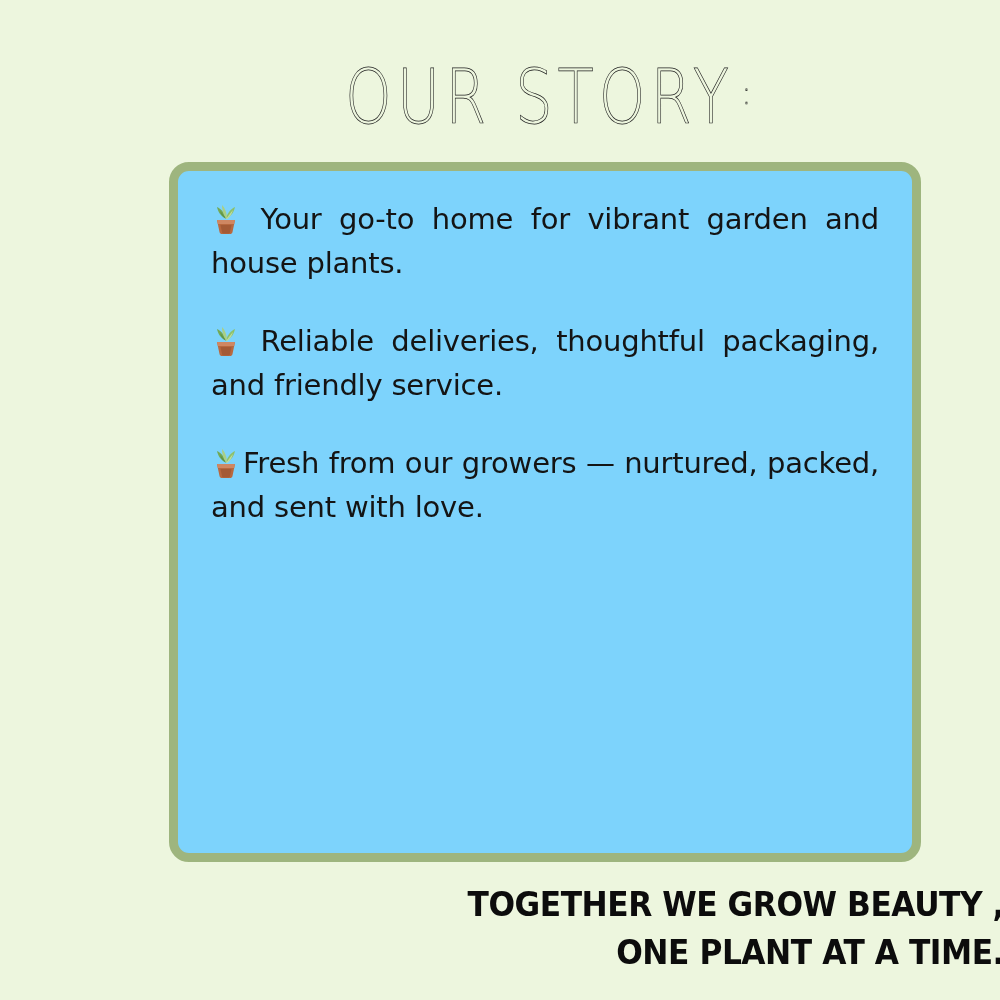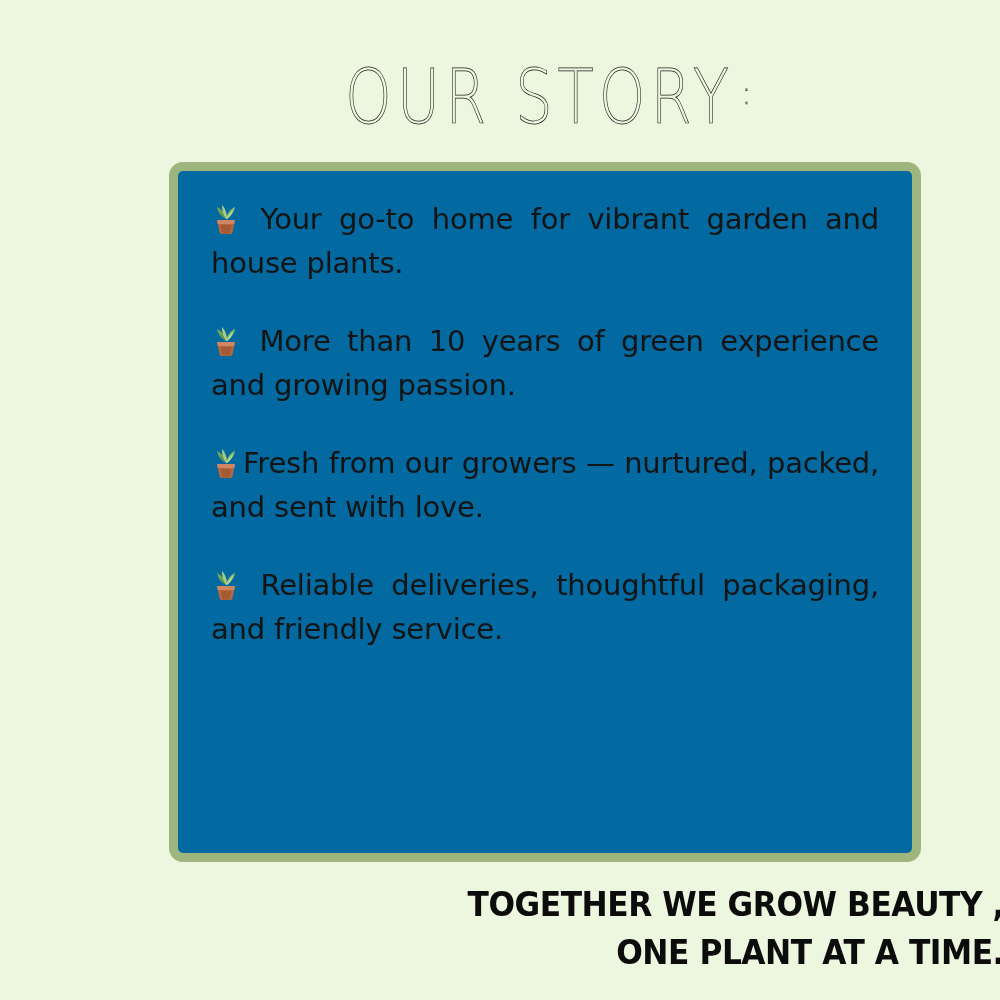--- a/index.html
+++ b/index.html
@@ -59,23 +59,23 @@
   }
 
   
   .card {
     position: absolute;
     left: 125px;
     top: 162px;
     width: 752px;
     height: 700px;
     box-sizing: border-box;
-    background: #0369a1;
+    background: #7dd3fc;
     border: 9px solid #9eb57e;
-    border-radius: 14px;
+    border-radius: 20px;
   }
 
   .card-inner {
     position: absolute;
     left: 33px;
     top: 26px;
     right: 33px;
     bottom: 20px;
   }
 
@@ -146,66 +146,52 @@
             <path d="M15 16 C12 11 11 7 11 2 C14 5 16 10 16 16 Z" fill="#a9cf86"></path>
             <path d="M15 16 C18 12 20 9 22 7 C21 11 19 14 16 16 Z" fill="#bddc9c"></path>
             <path d="M15 16 C13 12 11 10 9 8 C10 12 12 14 15 16 Z" fill="#5f9548"></path>
             <path d="M6 17 L24 17 L21.5 29 C21.2 30.4 20.2 31 19 31 L11 31 C9.8 31 8.8 30.4 8.5 29 Z" fill="#b8683f"></path>
             <path d="M6 17 L24 17 L23.2 21 L6.8 21 Z" fill="#cf8762"></path>
             <path d="M9.5 22 L20.5 22 L19 29 C18.8 30 18.2 30.4 17.4 30.4 L12.6 30.4 C11.8 30.4 11.2 30 11 29 Z" fill="#a45a35"></path>
           </svg>
         </span><span> Your go-to home for vibrant garden and house plants.</span>
       </p>
 
+
+
       <p class="story-item">
         <span class="leaf">
           <svg viewBox="0 0 30 32" width="30" height="32" aria-hidden="true">
             <path d="M15 15 C13 9 10 6 6 4 C7 9 10 13 14 15 Z" fill="#72a855"></path>
             <path d="M15 15 C17 9 20 6 24 4 C23 9 20 13 16 15 Z" fill="#8cc06b"></path>
             <path d="M15 16 C12 11 11 7 11 2 C14 5 16 10 16 16 Z" fill="#a9cf86"></path>
             <path d="M15 16 C18 12 20 9 22 7 C21 11 19 14 16 16 Z" fill="#bddc9c"></path>
             <path d="M15 16 C13 12 11 10 9 8 C10 12 12 14 15 16 Z" fill="#5f9548"></path>
             <path d="M6 17 L24 17 L21.5 29 C21.2 30.4 20.2 31 19 31 L11 31 C9.8 31 8.8 30.4 8.5 29 Z" fill="#b8683f"></path>
             <path d="M6 17 L24 17 L23.2 21 L6.8 21 Z" fill="#cf8762"></path>
             <path d="M9.5 22 L20.5 22 L19 29 C18.8 30 18.2 30.4 17.4 30.4 L12.6 30.4 C11.8 30.4 11.2 30 11 29 Z" fill="#a45a35"></path>
           </svg>
-        </span><span> More than 10 years of green experience and growing passion.</span>
+        </span><span> Reliable deliveries, thoughtful packaging, and friendly service.</span>
       </p>
-
 
       <p class="story-item">
         <span class="leaf">
           <svg viewBox="0 0 30 32" width="30" height="32" aria-hidden="true">
             <path d="M15 15 C13 9 10 6 6 4 C7 9 10 13 14 15 Z" fill="#72a855"></path>
             <path d="M15 15 C17 9 20 6 24 4 C23 9 20 13 16 15 Z" fill="#8cc06b"></path>
             <path d="M15 16 C12 11 11 7 11 2 C14 5 16 10 16 16 Z" fill="#a9cf86"></path>
             <path d="M15 16 C18 12 20 9 22 7 C21 11 19 14 16 16 Z" fill="#bddc9c"></path>
             <path d="M15 16 C13 12 11 10 9 8 C10 12 12 14 15 16 Z" fill="#5f9548"></path>
             <path d="M6 17 L24 17 L21.5 29 C21.2 30.4 20.2 31 19 31 L11 31 C9.8 31 8.8 30.4 8.5 29 Z" fill="#b8683f"></path>
             <path d="M6 17 L24 17 L23.2 21 L6.8 21 Z" fill="#cf8762"></path>
             <path d="M9.5 22 L20.5 22 L19 29 C18.8 30 18.2 30.4 17.4 30.4 L12.6 30.4 C11.8 30.4 11.2 30 11 29 Z" fill="#a45a35"></path>
           </svg>
         </span><span>Fresh from our growers — nurtured, packed, and sent with love.</span>
       </p>
 
-      <p class="story-item">
-        <span class="leaf">
-          <svg viewBox="0 0 30 32" width="30" height="32" aria-hidden="true">
-            <path d="M15 15 C13 9 10 6 6 4 C7 9 10 13 14 15 Z" fill="#72a855"></path>
-            <path d="M15 15 C17 9 20 6 24 4 C23 9 20 13 16 15 Z" fill="#8cc06b"></path>
-            <path d="M15 16 C12 11 11 7 11 2 C14 5 16 10 16 16 Z" fill="#a9cf86"></path>
-            <path d="M15 16 C18 12 20 9 22 7 C21 11 19 14 16 16 Z" fill="#bddc9c"></path>
-            <path d="M15 16 C13 12 11 10 9 8 C10 12 12 14 15 16 Z" fill="#5f9548"></path>
-            <path d="M6 17 L24 17 L21.5 29 C21.2 30.4 20.2 31 19 31 L11 31 C9.8 31 8.8 30.4 8.5 29 Z" fill="#b8683f"></path>
-            <path d="M6 17 L24 17 L23.2 21 L6.8 21 Z" fill="#cf8762"></path>
-            <path d="M9.5 22 L20.5 22 L19 29 C18.8 30 18.2 30.4 17.4 30.4 L12.6 30.4 C11.8 30.4 11.2 30 11 29 Z" fill="#a45a35"></path>
-          </svg>
-        </span><span> Reliable deliveries, thoughtful packaging, and friendly service.</span>
-      </p>
-
     </div>
   </div>
 
   <div class="tagline">
     <span class="tagline-line">TOGETHER WE GROW BEAUTY ,</span>
     <span class="tagline-line">ONE PLANT AT A TIME.</span>
   </div>
 
 </div>
 

